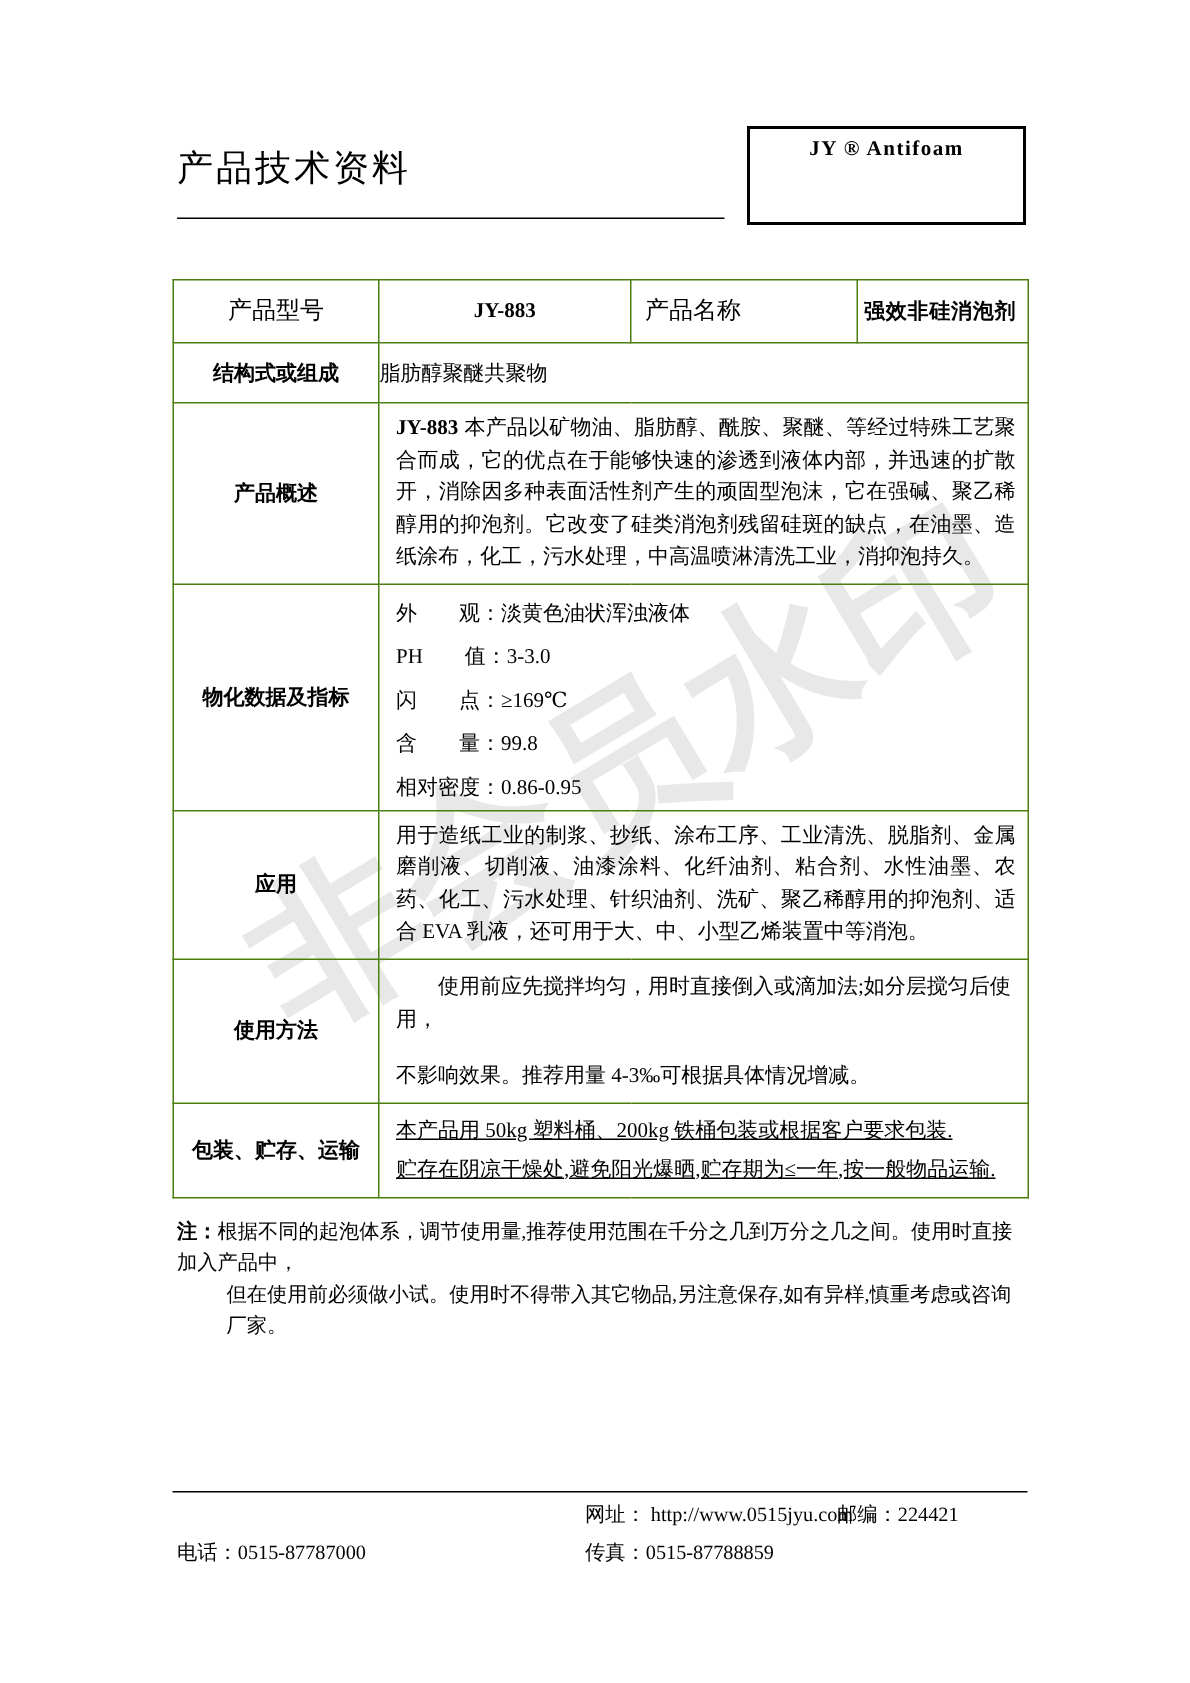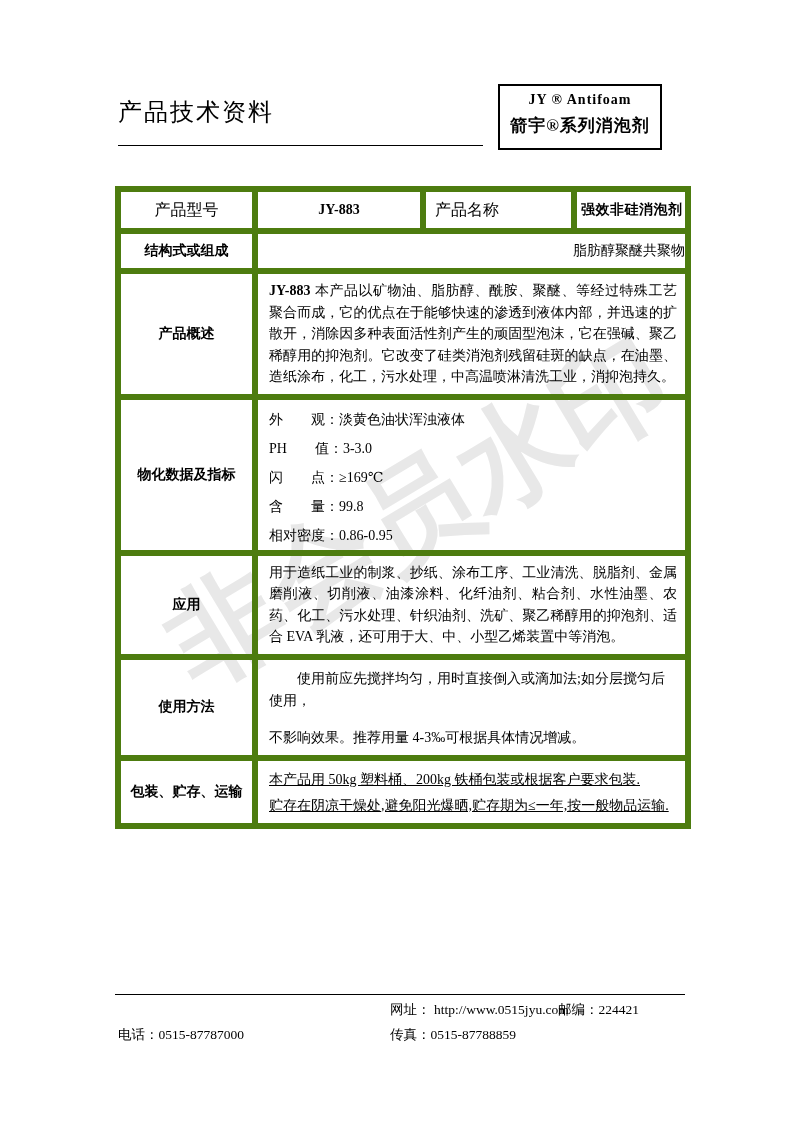--- a/index.html
+++ b/index.html
@@ -20,38 +20,38 @@
   
   .page-title {
     position:absolute; left:118px; top:96px;
     font-size:24px; font-weight:normal; letter-spacing:2px;
   }
   .title-rule {
     position:absolute; left:118px; top:145px; width:365px; height:0;
     border-top:1.5px solid #000;
   }
   .brand-box {
-    position:absolute; left:498px; top:84px; width:164px; height:66px;
+    position:absolute; left:498px; top:84px; width:186px; height:66px;
     border:2px solid #000; text-align:center; padding-top:6px;
   }
   .brand-line1 { font-size:14px; font-weight:600; letter-spacing:1px; }
   .brand-line2 { font-size:17px; font-weight:bold; margin-top:6px; letter-spacing:1px; }
   
   table.spec {
     position:absolute; left:115px; top:186px; width:570px;
     border-collapse:collapse; table-layout:fixed;
     font-size:14px;
   }
-  table.spec td { border:6px solid #4d7c0f; vertical-align:middle; background:transparent; }
+  table.spec td { border:1px solid #4d7c0f; vertical-align:middle; background:transparent; }
   td.lbl { text-align:center; font-weight:bold; font-size:14px; }
   td.hdr-lbl { text-align:center; font-weight:normal; font-size:16px; }
   td.hdr-val { text-align:center; font-weight:bold; font-size:14px; }
   td.name-lbl { font-size:16px; padding-left:9px;font-family:Liberation Serif, serif; }
   td.name-val { font-weight:bold; font-size:14px; padding-left:4px; letter-spacing:0.5px; }
-  td.center-val { text-align:right; }
+  td.center-val { text-align:left; }
   td.body-val { padding:6px 8px 6px 11px; line-height:21.5px; text-align:justify; }
   .lead-bold { font-weight:bold; font-family:"Liberation Serif",serif; margin-right:4px; }
   td.phys-val { padding:10px 8px 4px 11px; vertical-align:top; }
   .phys-line { line-height:20px; margin-bottom:9px; }
   .phys-line:nth-child(5) { margin-bottom:0; }
   td.usage-val { padding:8px 8px 6px 11px; vertical-align:top; }
   .usage-line1 { text-indent:2em; line-height:22px; margin-bottom:15px; }
   .usage-line2 { line-height:22px; }
   td.pack-val { padding:6px 8px 4px 11px; vertical-align:top;text-decoration:underline; }
   .pack-line { line-height:26px; }
@@ -82,21 +82,20 @@
 
   <div class="watermark">非会员水印</div>
 
   <div class="content">
 
     <div class="page-title">产品技术资料</div>
     <div class="title-rule"></div>
 
     <div class="brand-box">
       <div class="brand-line1">JY ® Antifoam</div>
-      <div class="brand-line2">箭宇®系列消泡剂</div>
     </div>
 
     <table class="spec">
       <colgroup>
         <col style="width:137px">
           <col style="width:168px">
           <col style="width:151px">
           <col style="width:114px">
       </colgroup>
       <tbody>
@@ -141,20 +140,22 @@
         <td class="lbl">包装、贮存、运输</td>
         <td class="pack-val" colspan="3">
           <div class="pack-line">本产品用 50kg 塑料桶、200kg 铁桶包装或根据客户要求包装.</div>
           <div class="pack-line">贮存在阴凉干燥处,避免阳光爆晒,贮存期为≤一年,按一般物品运输.</div>
         </td>
       </tr>
     </tbody>
       </table>
 
     <div class="note">
+      <div class="note-line1"><span class="note-label">注：</span><span>根据不同的起泡体系，调节使用量,推荐使用范围在千分之几到万分之几之间。使用时直接加入产品中，</span></div>
+      <div class="note-line2">但在使用前必须做小试。使用时不得带入其它物品,另注意保存,如有异样,慎重考虑或咨询厂家。</div>
     </div>
 
     <div class="footer-rule"></div>
 
     <div class="footer">
       <div class="footer-row">
         <span class="f-mid">网址： http://www.0515jyu.com</span>
         <span class="f-right">邮编：224421</span>
       </div>
       <div class="footer-row">

